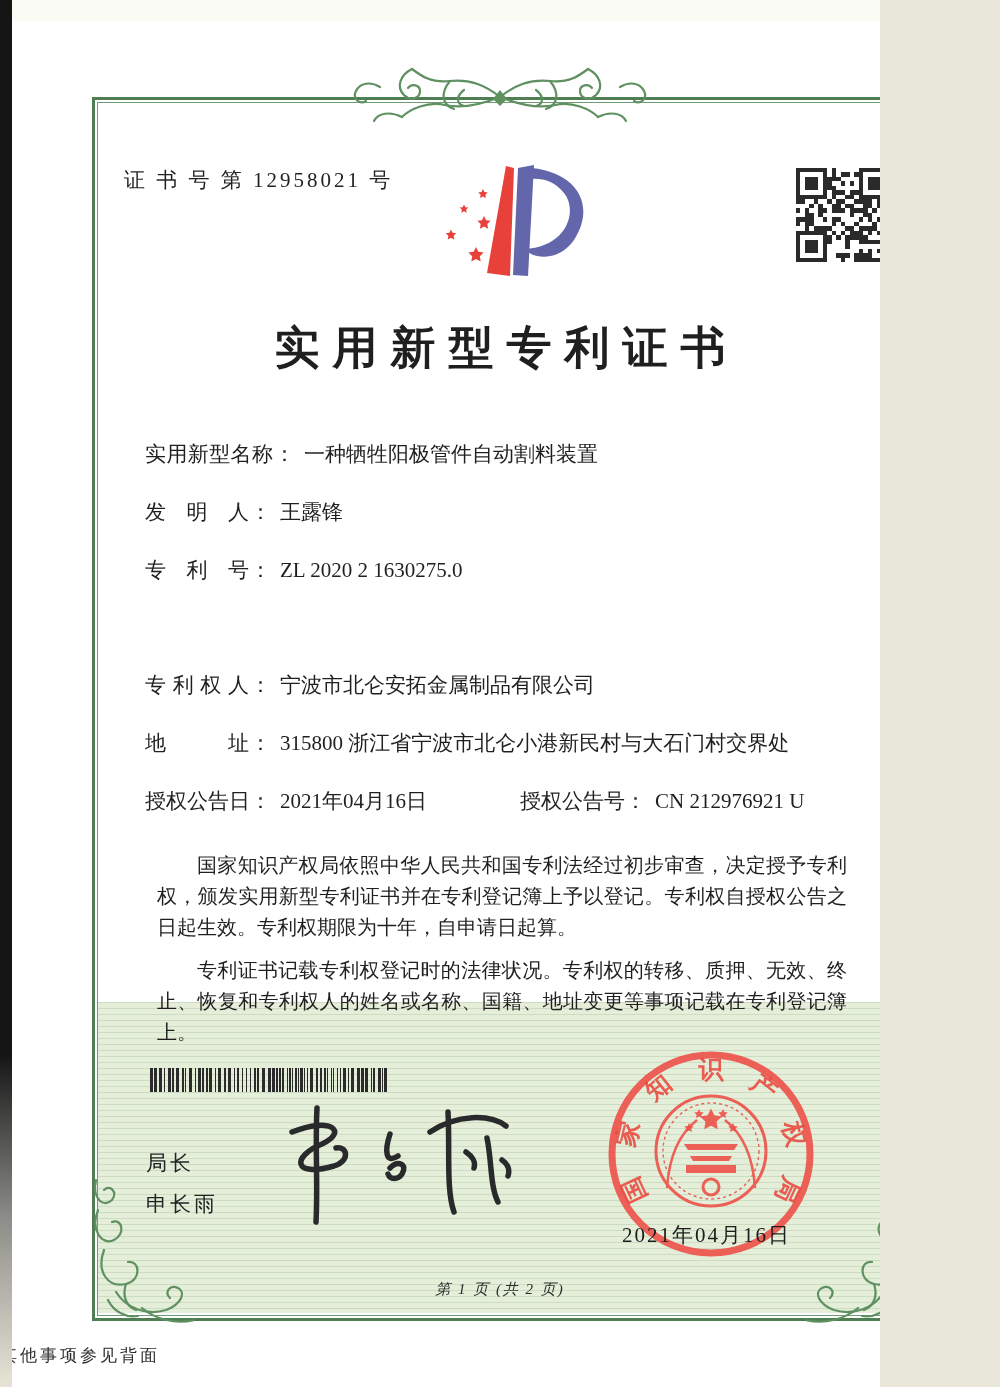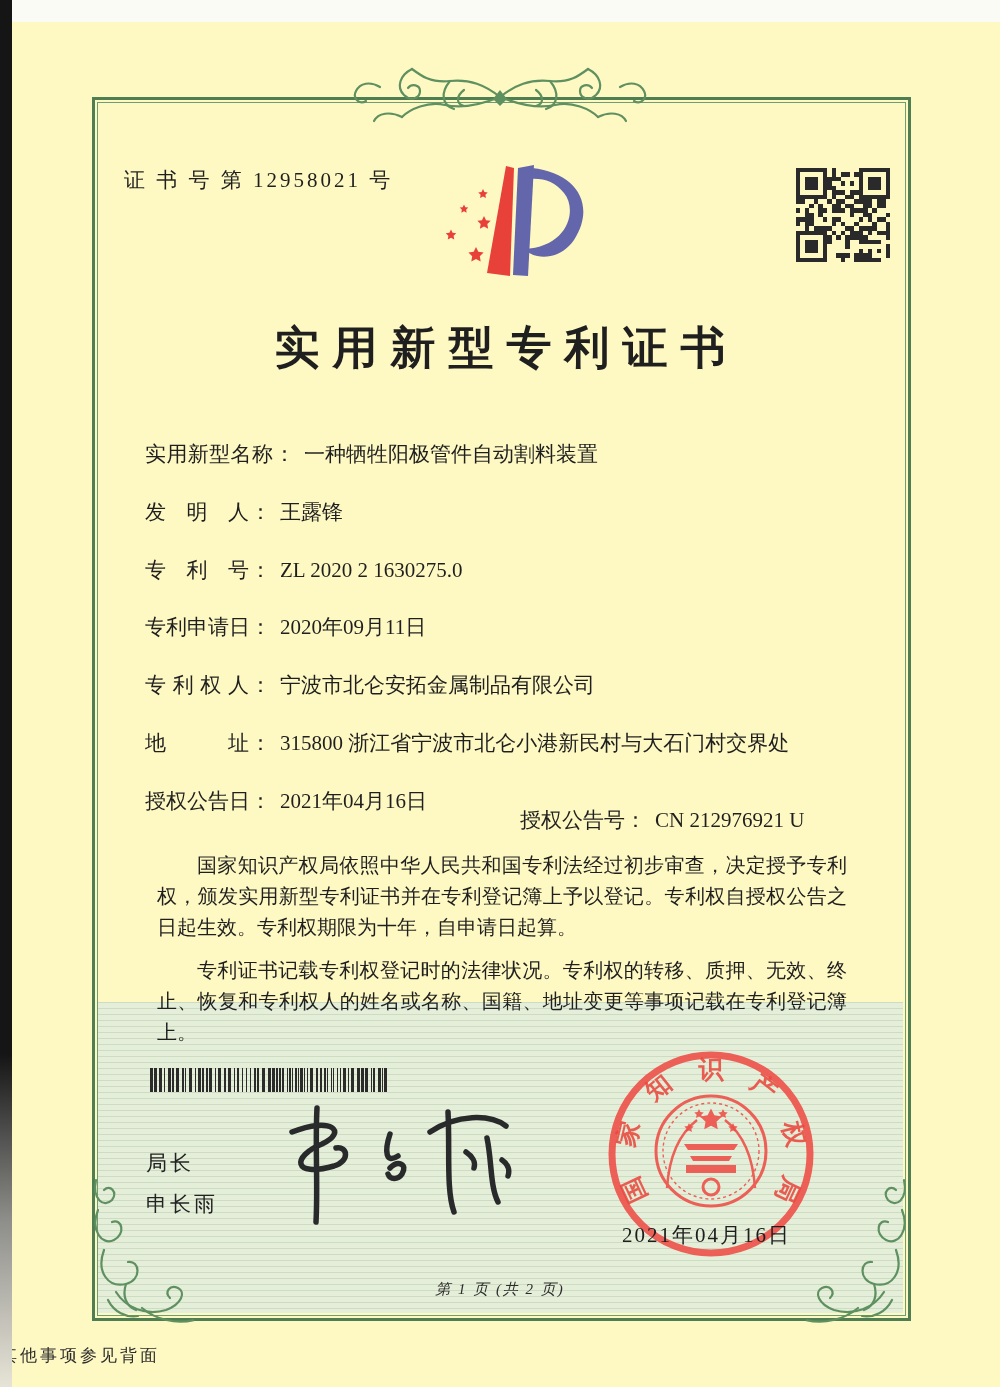--- a/index.html
+++ b/index.html
@@ -1,16 +1,16 @@
 <!DOCTYPE html>
 <html><head>
 <meta charset="utf-8">
 <style>
   html,body{margin:0;padding:0;background:#e9e6da;}
-  #page{position:relative;width:1000px;height:1387px;background:#fef9c3;overflow:hidden;
+  #page{position:relative;width:880px;height:1387px;background:#ffffff;overflow:hidden;
         font-family:"Liberation Serif","DejaVu Serif",serif;color:#1f1f1f;}
 
   
   .scan-left{position:absolute;left:0;top:0;width:12px;height:100%;
       background:linear-gradient(#151515 0%,#151515 76%,#8e8e8a 88%,#e7e4d7 100%);}
   .scan-top{position:absolute;left:12px;top:0;right:0;height:22px;background:#fbfbf6;}
 
   
   .frame{position:absolute;left:92px;top:97px;width:813px;height:1218px;border:3px solid #4e7e52;}
   .frame-inner{position:absolute;inset:2px;border:1px solid #709c73;}
@@ -30,21 +30,21 @@
 
   .logo{position:absolute;left:420px;top:148px;}
 
   .title{position:absolute;left:0;top:318px;width:1000px;text-align:center;
       font-size:45px;font-weight:700;letter-spacing:13px;text-indent:13px;}
 
   .frow{position:absolute;left:145px;font-size:21px;white-space:nowrap;}
   .flabel{display:inline-block;width:104px;text-align:justify;text-align-last:justify;vertical-align:top;}
   .flabel.wide{width:128px;}
   .fcolon{margin:0 9px 0 1px;}
-  .fgroup2{position:absolute;left:375px;top:0;white-space:nowrap;margin-top:19px;}
+  .fgroup2{position:absolute;left:375px;top:0;white-space:nowrap;}
 
   .paras{position:absolute;left:145px;top:838px;width:714px;font-size:20px;line-height:31px;
       text-align:justify;}
   .paras p{margin:12px;text-indent:2em;}
 
   .barcode{position:absolute;left:150px;top:1068px;width:250px;height:24px;font-size:0;}
   .barcode i{display:inline-block;height:100%;background:#2b2b2b;}
 
   .officer{position:absolute;left:146px;top:1142px;font-family:"Liberation Sans","DejaVu Sans",sans-serif;
       font-size:21px;line-height:41px;letter-spacing:3px;color:#222;}
@@ -568,23 +568,20 @@
   <div class="title">实用新型专利证书</div>
 
   <div class="frow" style="top:440px">
     <span class="flabel wide">实用新型名称</span><span class="fcolon">：</span><span>一种牺牲阳极管件自动割料装置</span>
   </div>
   <div class="frow" style="top:498px">
     <span class="flabel">发明人</span><span class="fcolon">：</span><span>王露锋</span>
   </div>
   <div class="frow" style="top:556px">
     <span class="flabel">专利号</span><span class="fcolon">：</span><span>ZL 2020 2 1630275.0</span>
-  </div>
-  <div class="frow" style="top:613px">
-    <span class="flabel">专利申请日</span><span class="fcolon">：</span><span>2020年09月11日</span>
   </div>
   <div class="frow" style="top:671px">
     <span class="flabel">专利权人</span><span class="fcolon">：</span><span>宁波市北仑安拓金属制品有限公司</span>
   </div>
   <div class="frow" style="top:729px">
     <span class="flabel">地址</span><span class="fcolon">：</span><span>315800 浙江省宁波市北仑小港新民村与大石门村交界处</span>
   </div>
   <div class="frow" style="top:787px">
     <span class="flabel">授权公告日</span><span class="fcolon">：</span><span>2021年04月16日</span>
     <span class="fgroup2">

